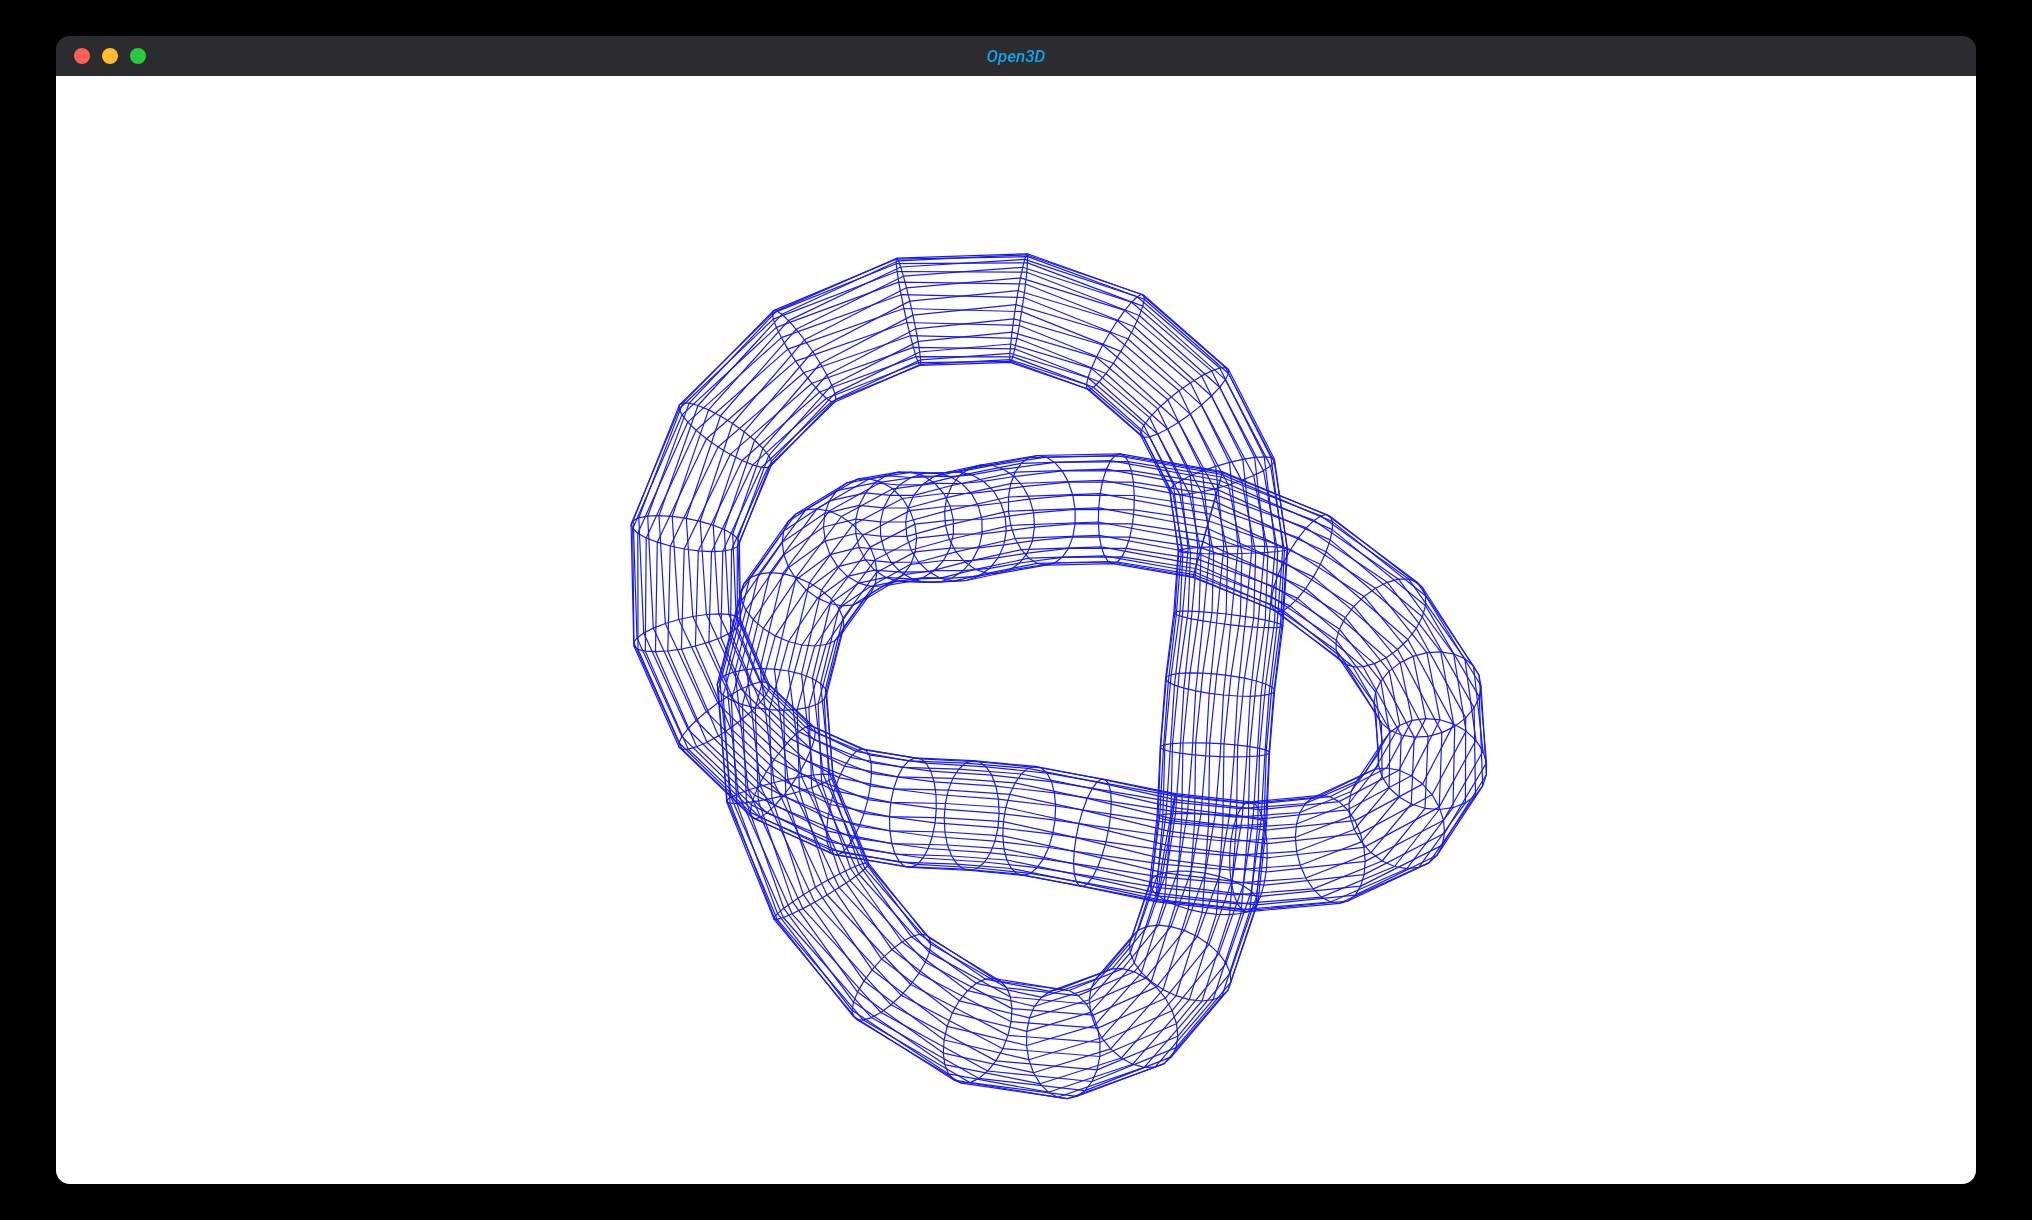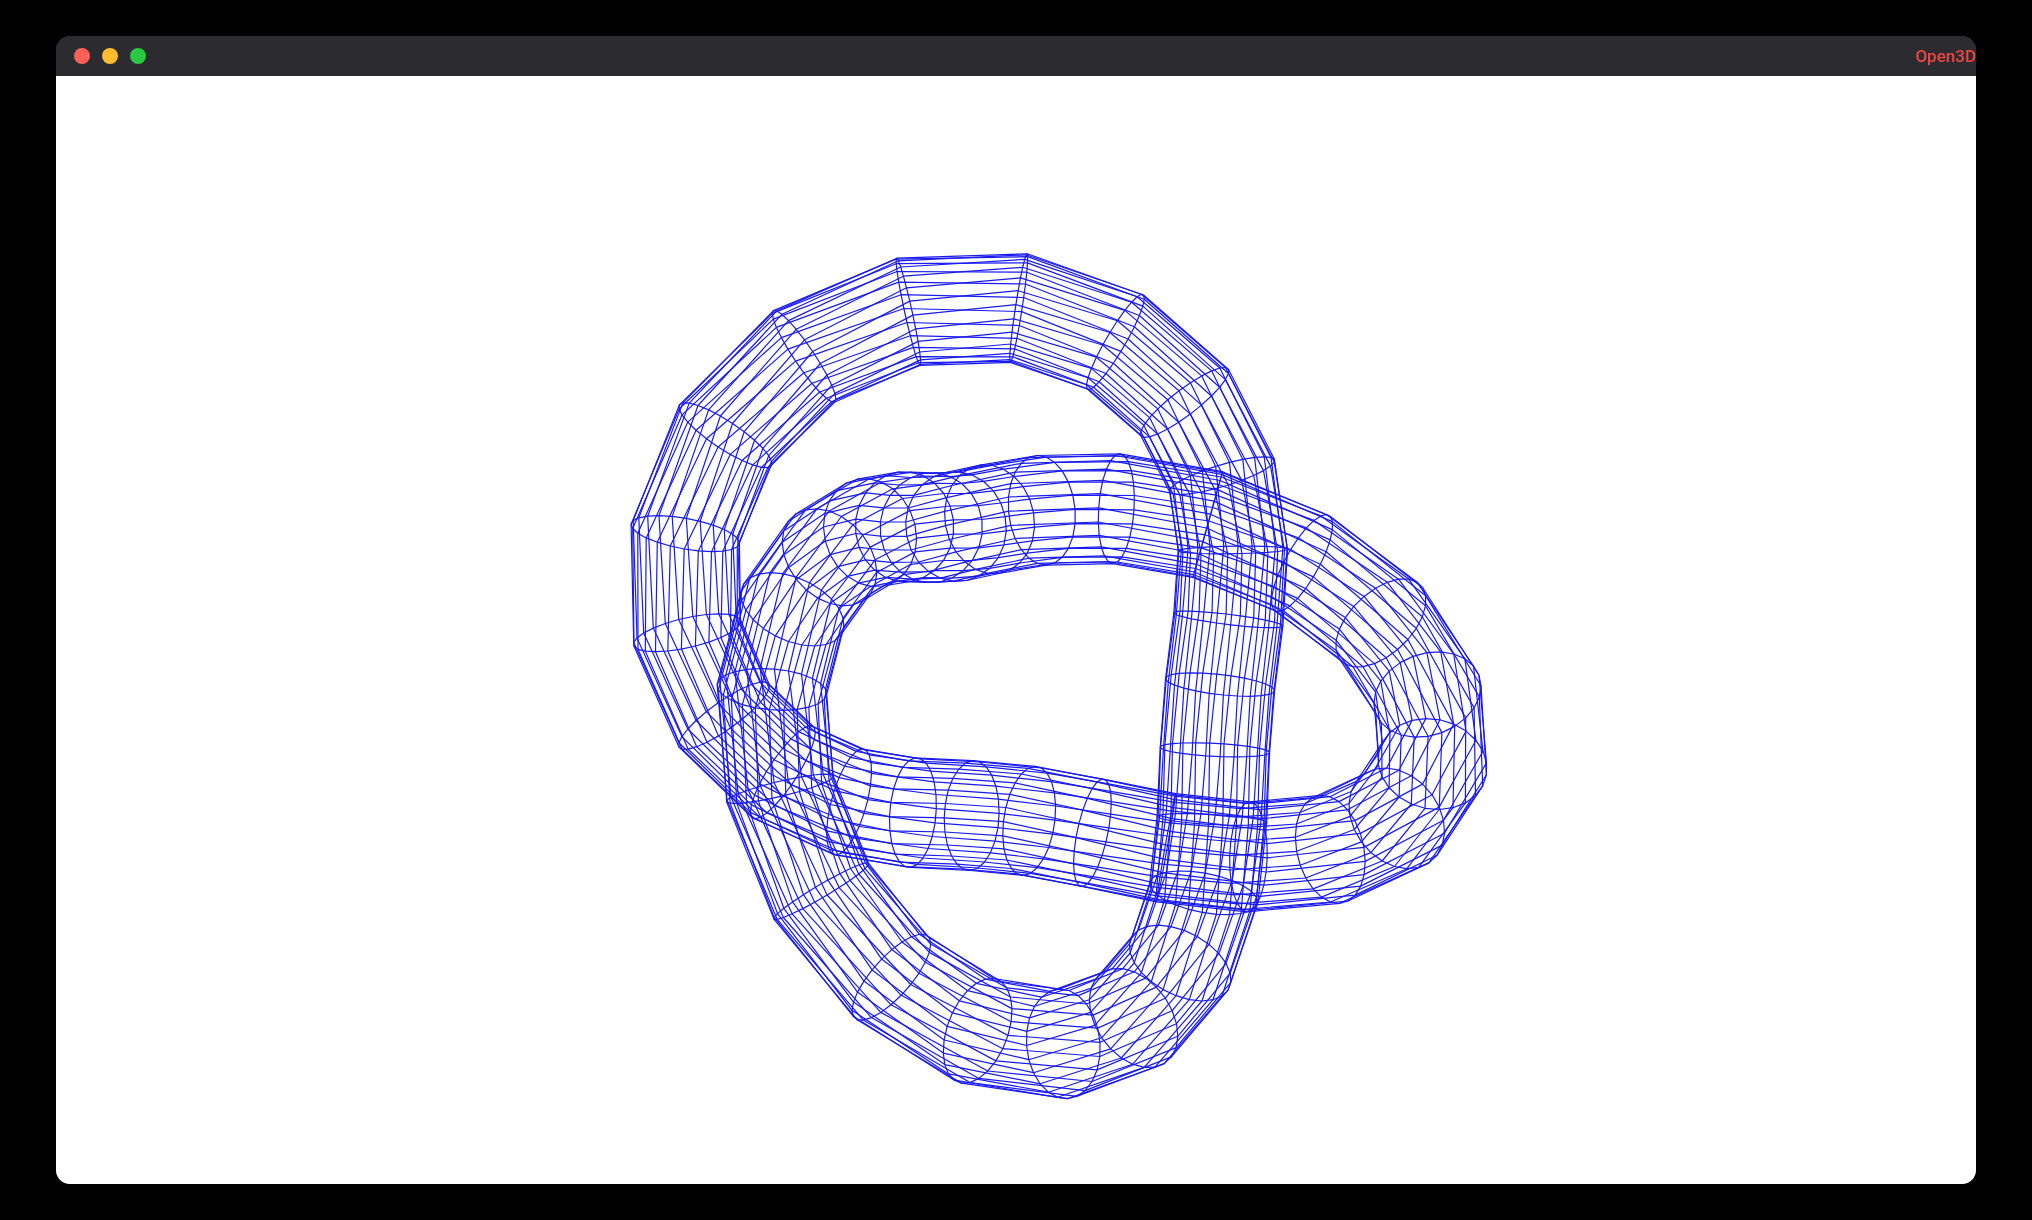--- a/index.html
+++ b/index.html
@@ -48,25 +48,26 @@
     width: 16px;
     height: 16px;
     border-radius: 50%;
   }
   .light.red    { background: #ff5f57; }
   .light.yellow { background: #febc2e; }
   .light.green  { background: #28c840; }
   .title {
     position: absolute;
     left: 0; right: 0;
-    text-align: right;
-    color: #ef4444;
+    text-align: center;
+    color: #0ea5e9;
     font-size: 17px;
     font-weight: 500;
     pointer-events: none;
+    font-style: italic;
   }
   .viewport {
     flex: 1 1 auto;
     background: #fff;
     position: relative;
   }
   .viewport svg {
     position: absolute;
     inset: 0;
     width: 100%;

